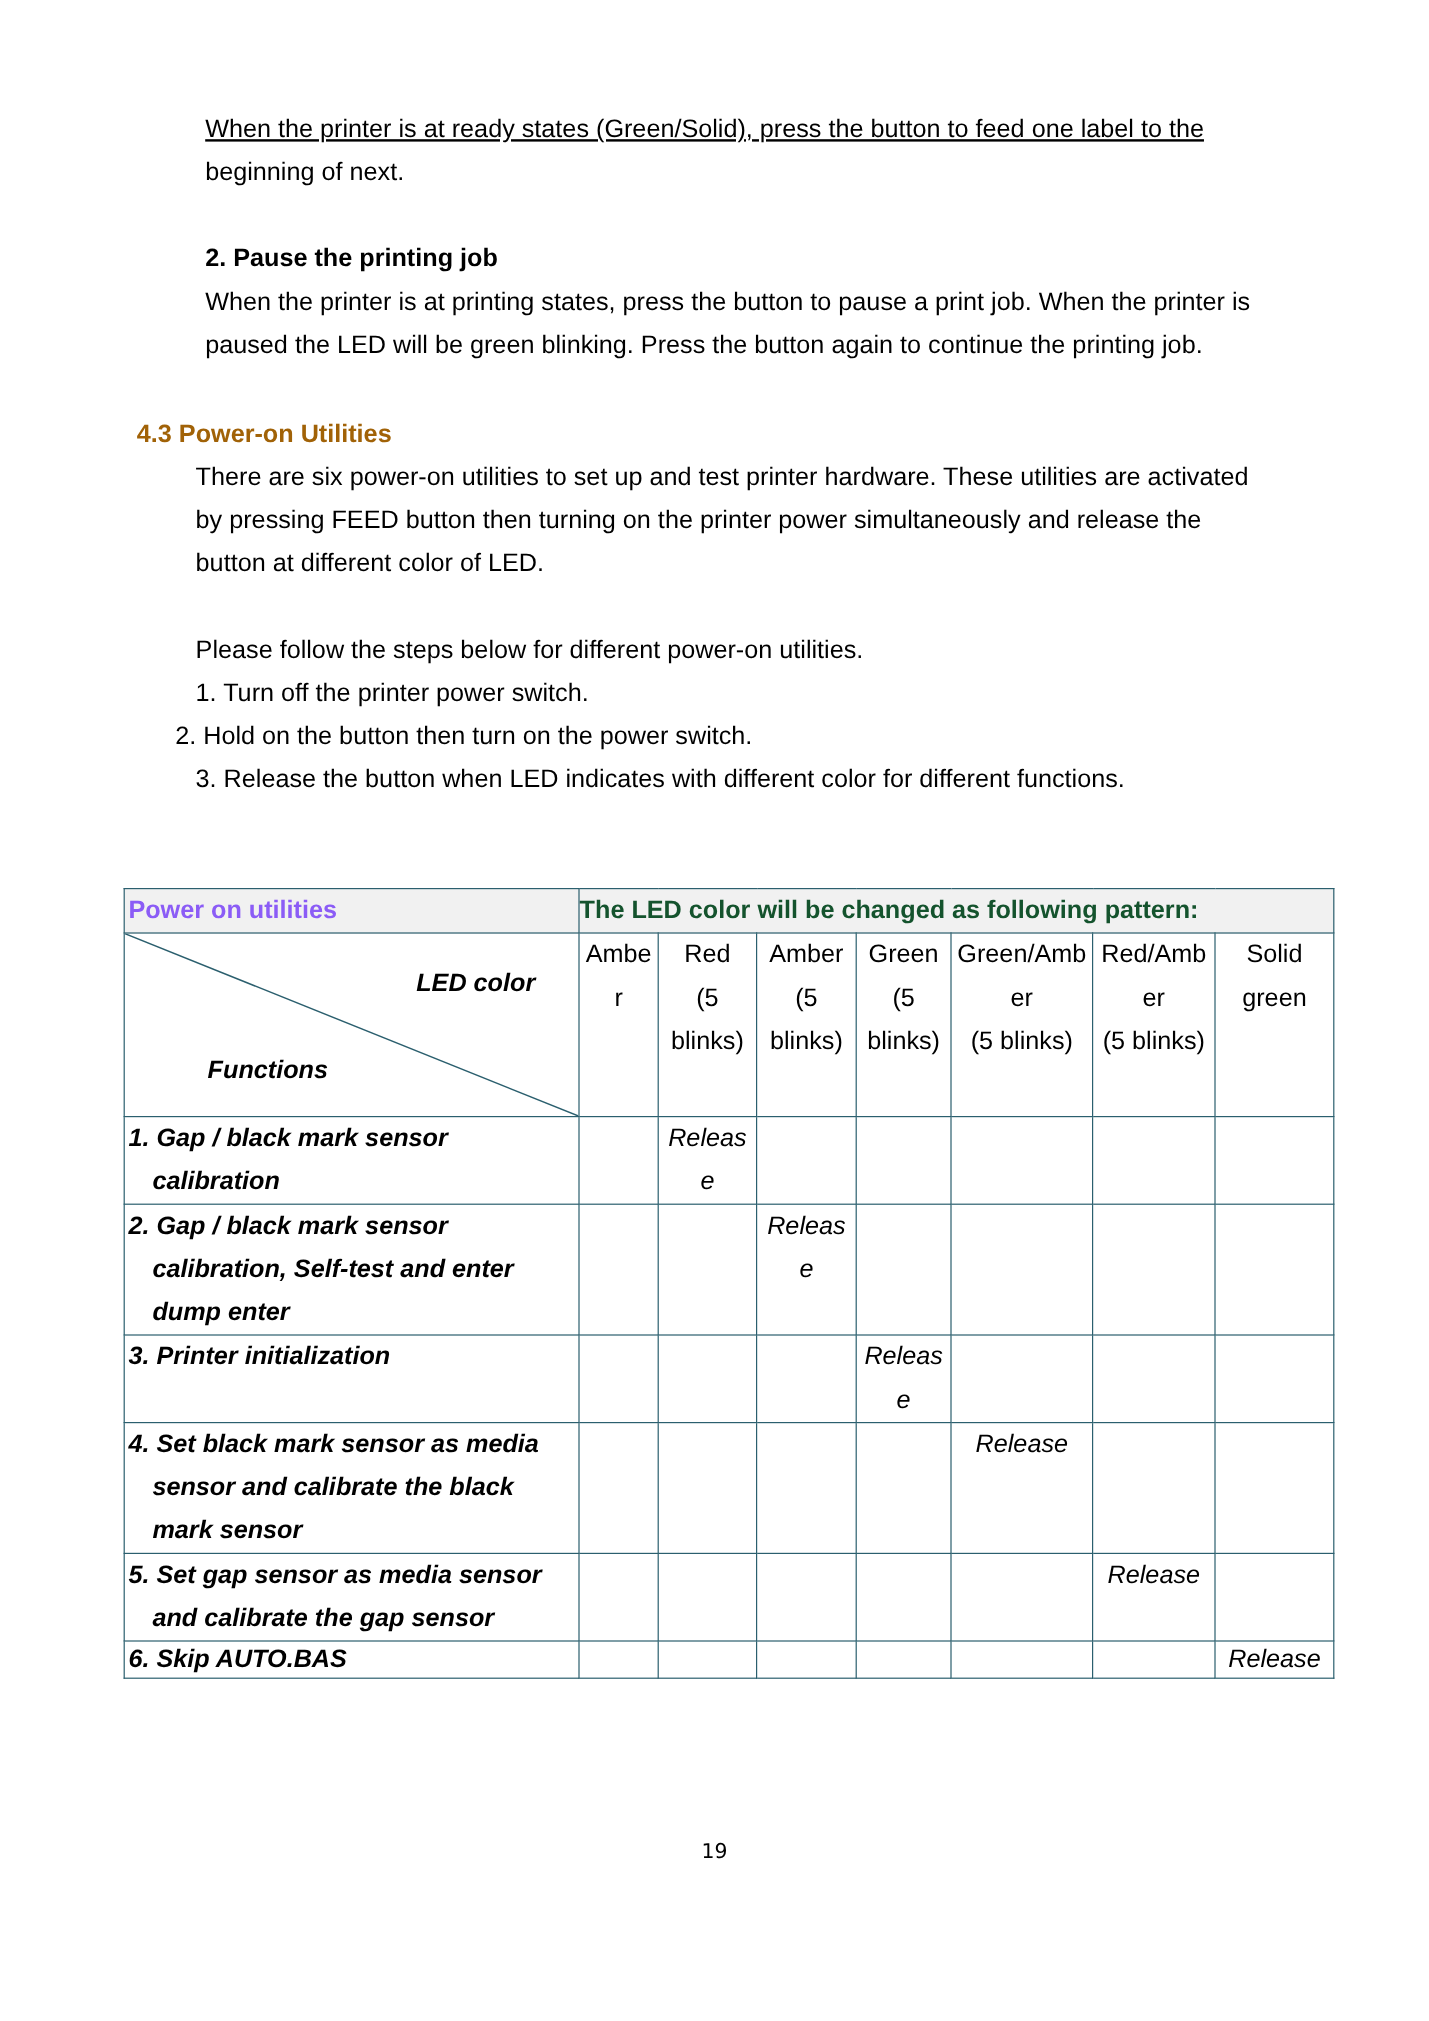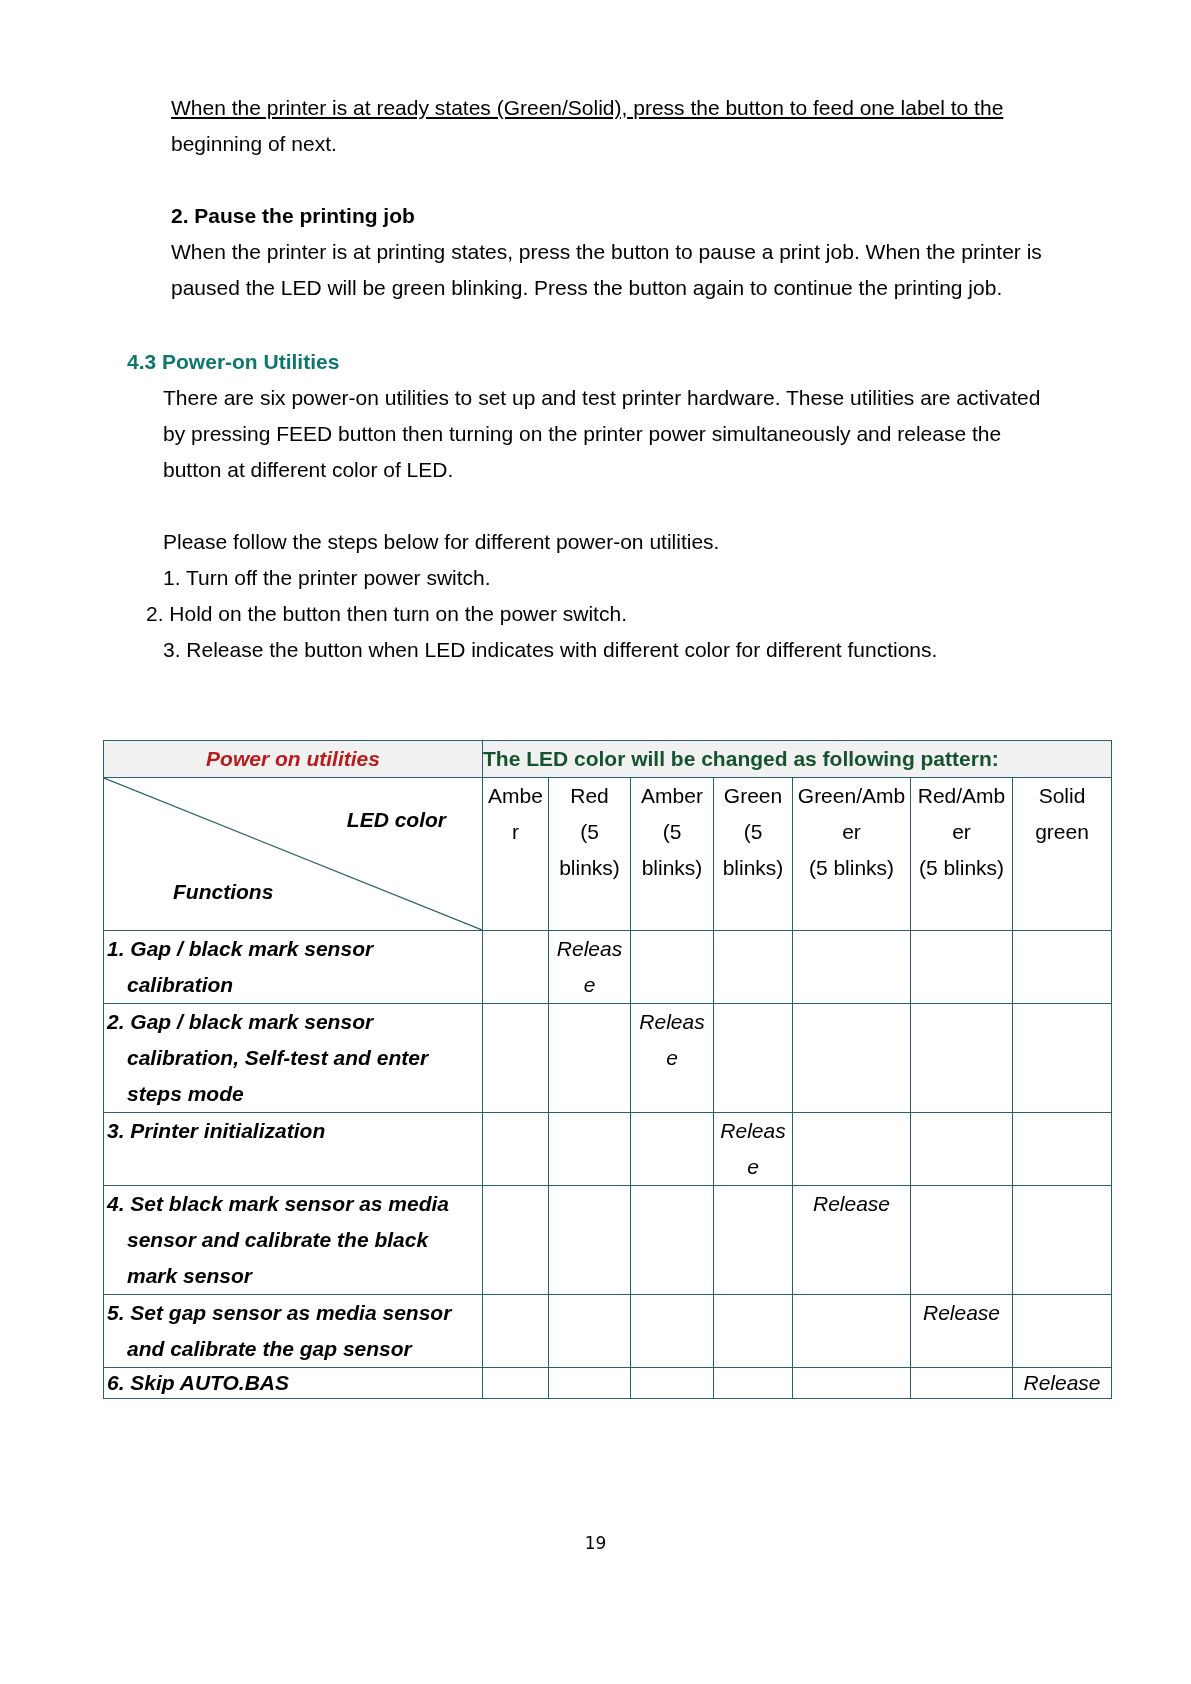--- a/index.html
+++ b/index.html
@@ -1,23 +1,23 @@
 <!DOCTYPE html>
 <html><head>
 <meta charset="utf-8">
 <style>
   html, body { margin: 0; padding: 0; background: #ffffff; }
   body { width: 1191px; height: 1684px; position: relative; font-family: "Liberation Sans", sans-serif; color: #000; overflow: hidden; }
   .p { position: absolute; font-size: 21px; line-height: 36px; margin: 0; }
   .bold { font-weight: bold; }
-  .heading { position: absolute; left: 127px; top: 344px; font-size: 21px; font-weight: bold; color: #0f766e; line-height: 36px; }
+  .heading { position: absolute; left: 114px; top: 344px; font-size: 21px; font-weight: bold; color: #a16207; line-height: 36px; }
   table.util { position: absolute; left: 103px; top: 740px; width: 1008px; border-collapse: collapse; table-layout: fixed; font-size: 21px; }
   table.util td { border: 1.5px solid #2b5f6e; vertical-align: top; padding: 0 3px; line-height: 36px; }
   .hdr td { background: #f1f1f1; height: 36px; }
-  .hdr .left { color: #b91c1c; font-weight: bold; font-style: italic; text-align: center; }
+  .hdr .left { color: #8b5cf6; font-weight: bold; }
   .hdr .right { color: #14532d; font-weight: bold; text-align: left; padding-left: 0; }
   .colhead td { height: 144px; text-align: center; }
   .diag { position: relative; padding: 4px !important; }
   .diag svg { position: absolute; left: 0; top: 0; width: 100%; height: 100%; }
   .diag .led { position: absolute; right: 36px; top: 24px; font-weight: bold; font-style: italic; }
   .diag .fn { position: absolute; left: 69px; top: 96px; font-weight: bold; font-style: italic; }
   .fnname { font-weight: bold; font-style: italic; }
   .fnname .l1 { display: block; }
   .fnname .rest { display: block; padding-left: 20px; }
   .rel { font-style: italic; text-align: center; }
@@ -116,21 +116,21 @@
         <td class="rel"></td>
         <td class="rel"></td>
         <td class="rel"></td>
         <td class="rel"></td>
         <td class="rel"></td>
       </tr>
       <tr>
         <td class="fnname">
           <span class="l1">2. Gap / black mark sensor</span>
           <span class="rest">calibration, Self-test and enter</span>
-          <span class="rest">steps mode</span>
+          <span class="rest">dump enter</span>
         </td>
         <td class="rel"></td>
         <td class="rel"></td>
         <td class="rel">
           <div>Releas</div>
           <div>e</div>
         </td>
         <td class="rel"></td>
         <td class="rel"></td>
         <td class="rel"></td>

